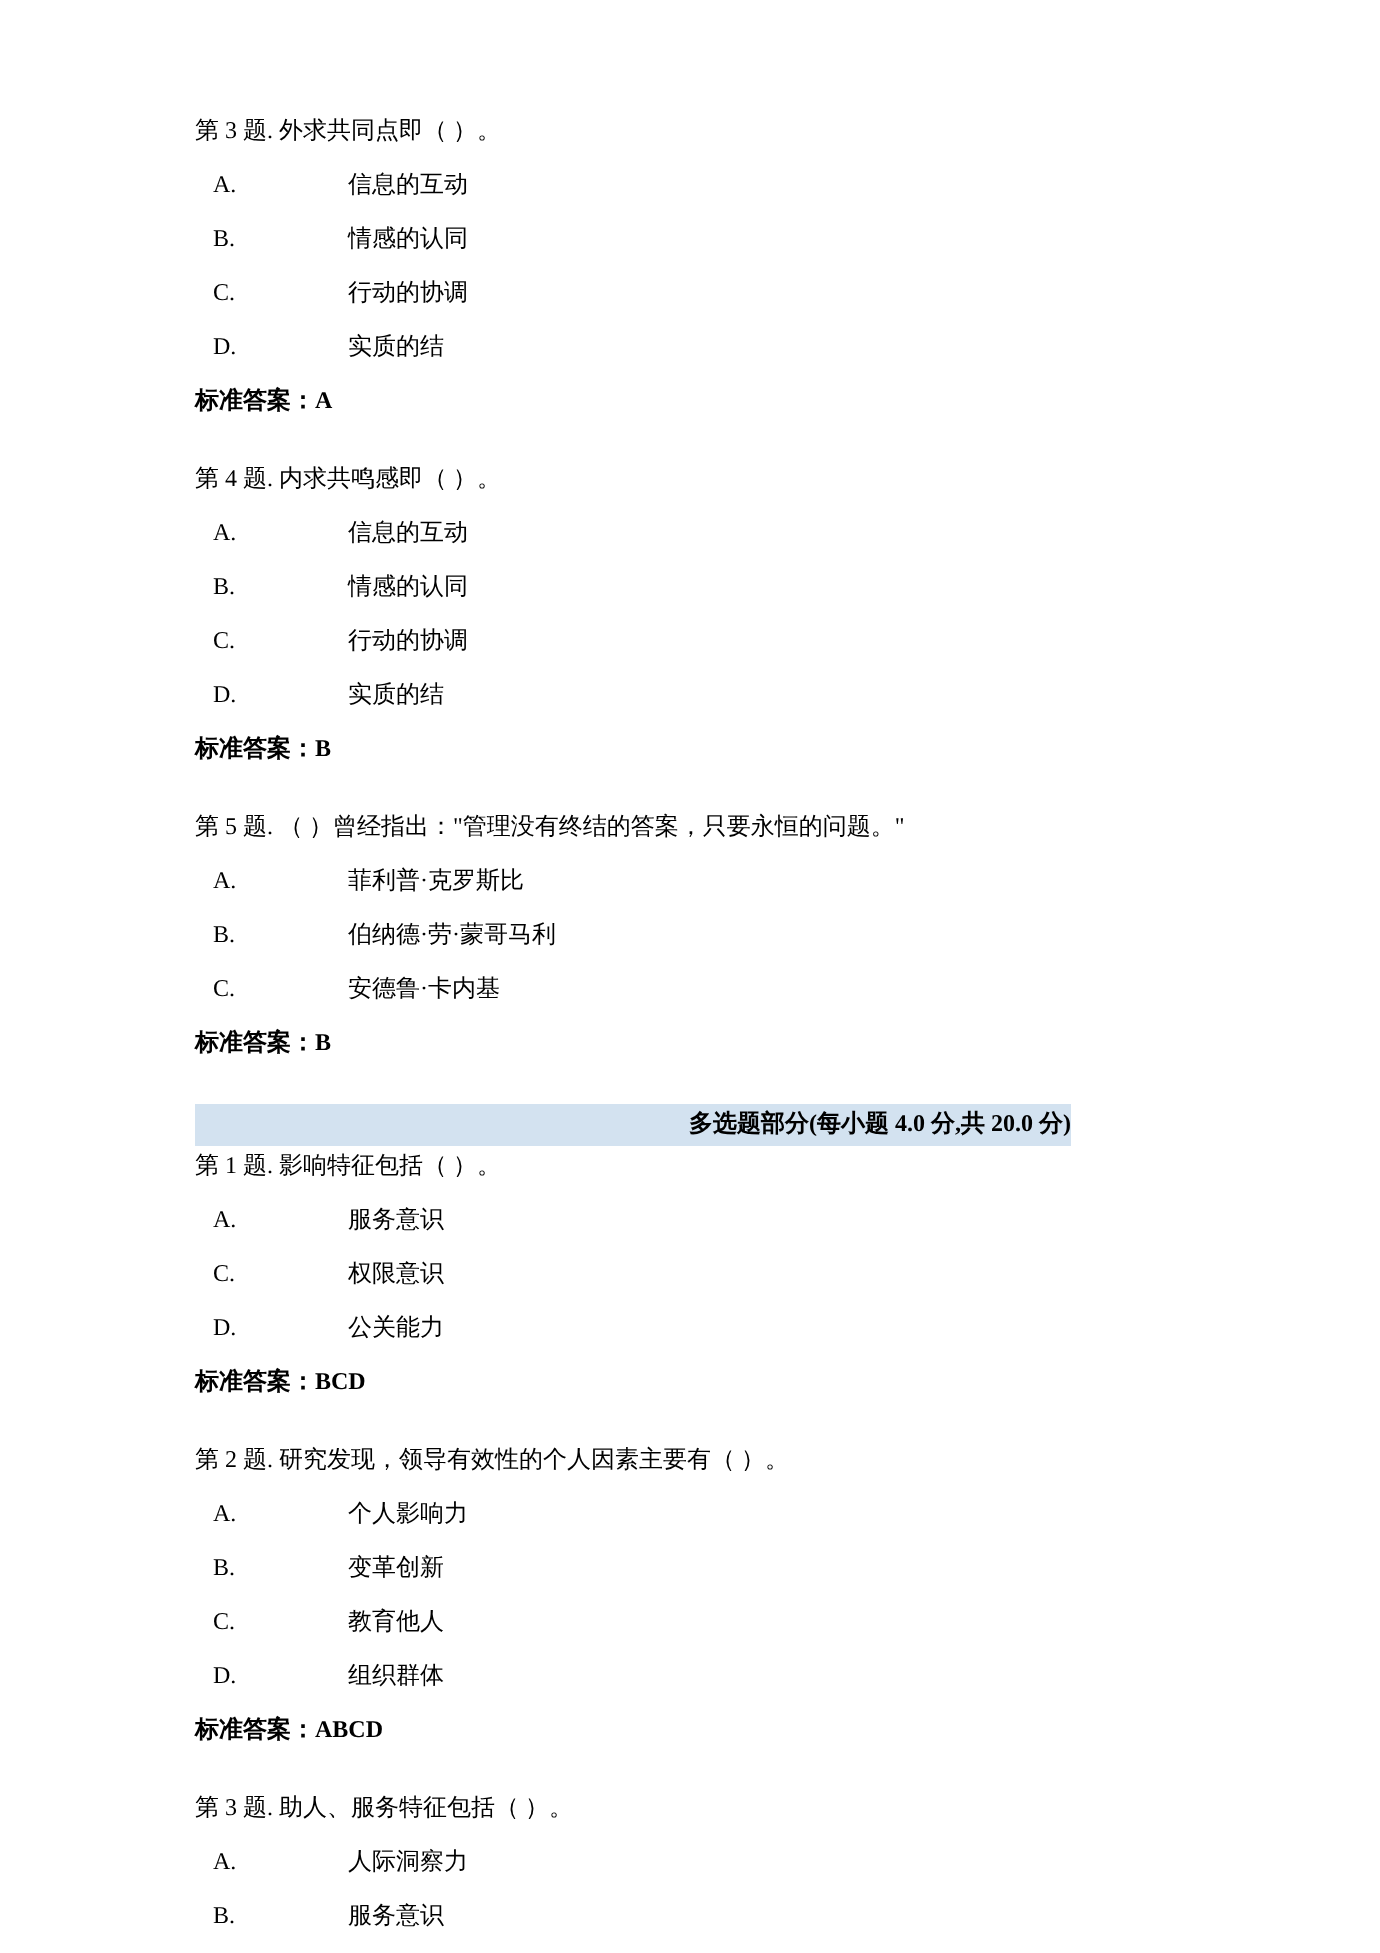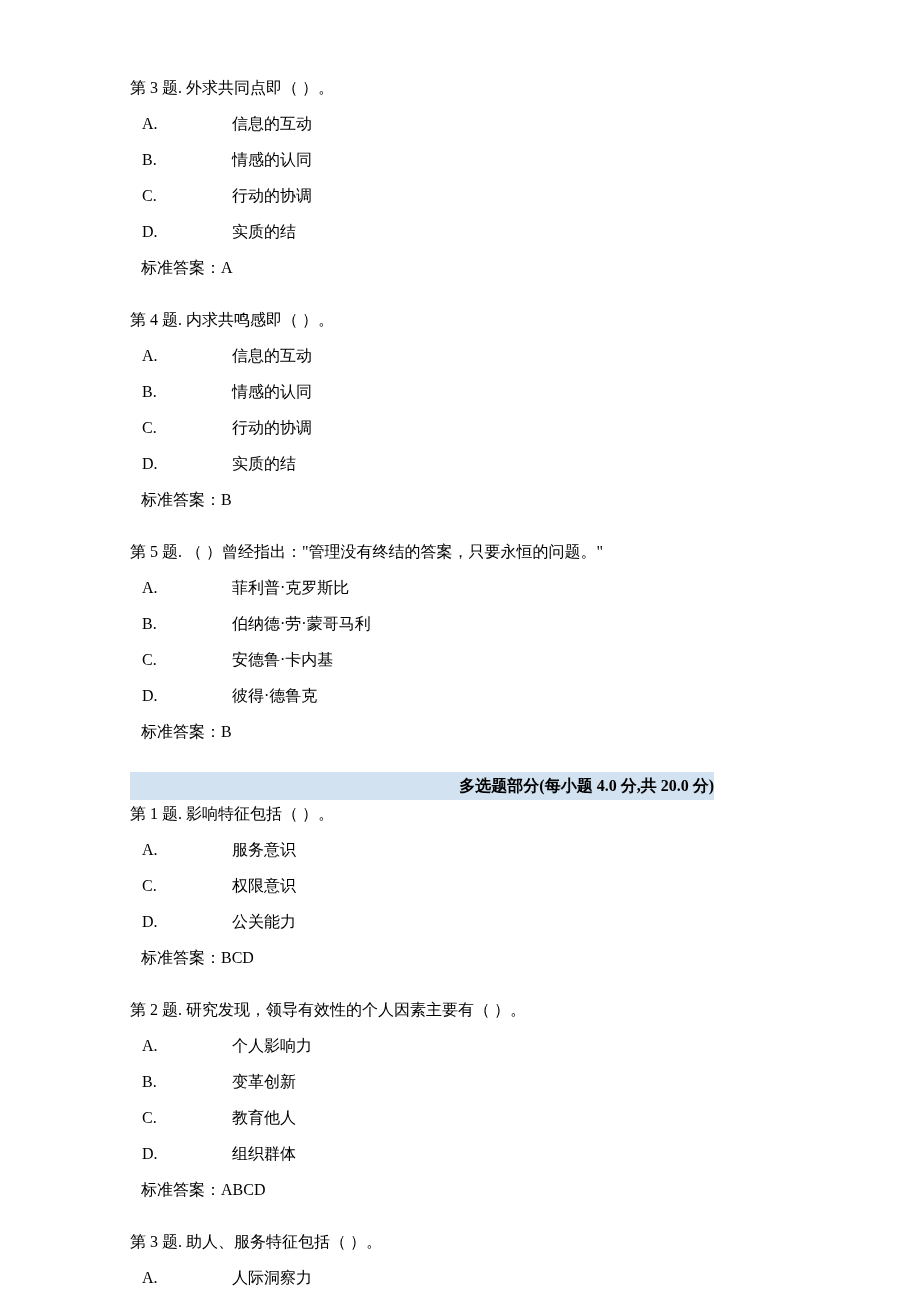--- a/index.html
+++ b/index.html
@@ -24,21 +24,22 @@
     margin: 0;
   }
   .option-row {
     margin: 12px;
   }
   .option-letter {
     display: inline-block;
     width: 90px;
   }
   .answer-line {
-    margin: 11px;
+    margin: 0;
+    font-weight: bold;
   }
   .section-header {
     background: #d3e2f0;
     text-align: right;
     font-weight: bold;
     padding: 2px 0;
     margin: 6px 0 2px 0;
   }
 </style>
 </head>
@@ -77,21 +78,20 @@
   <div class="question-block">
     <p class="question-title">
       <span>第</span>
       <span>5</span>
       <span>题.</span>
       <span> （ ）曾经指出："管理没有终结的答案，只要永恒的问题。"</span>
     </p>
     <p class="option-row"><span class="option-letter">A.</span><span>菲利普·克罗斯比</span></p>
     <p class="option-row"><span class="option-letter">B.</span><span>伯纳德·劳·蒙哥马利</span></p>
     <p class="option-row"><span class="option-letter">C.</span><span>安德鲁·卡内基</span></p>
-    <p class="option-row"><span class="option-letter">D.</span><span>彼得·德鲁克</span></p>
     <p class="answer-line"><span>标准答案：</span><span>B</span></p>
   </div>
 
   <div class="section-header">
     <span>多选题部分(每小题 4.0 分,共 20.0 分)</span>
   </div>
 
   <div class="question-block">
     <p class="question-title">
       <span>第</span>

